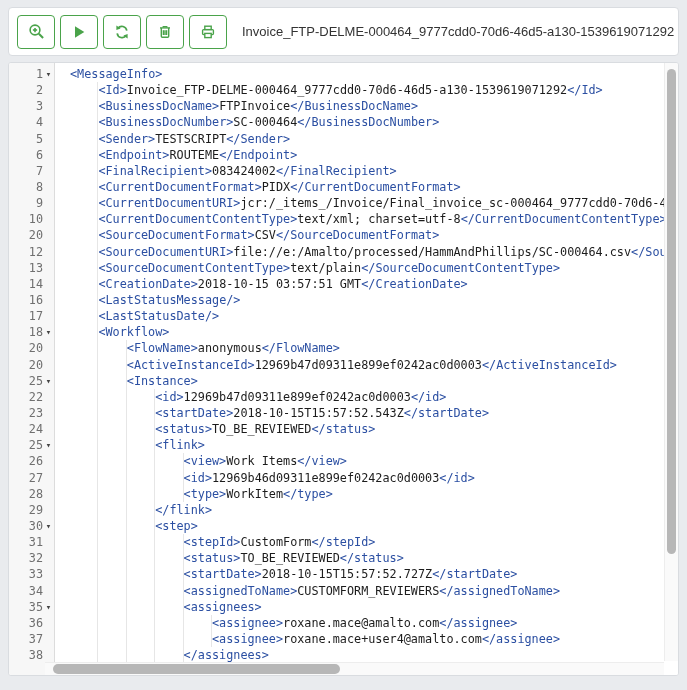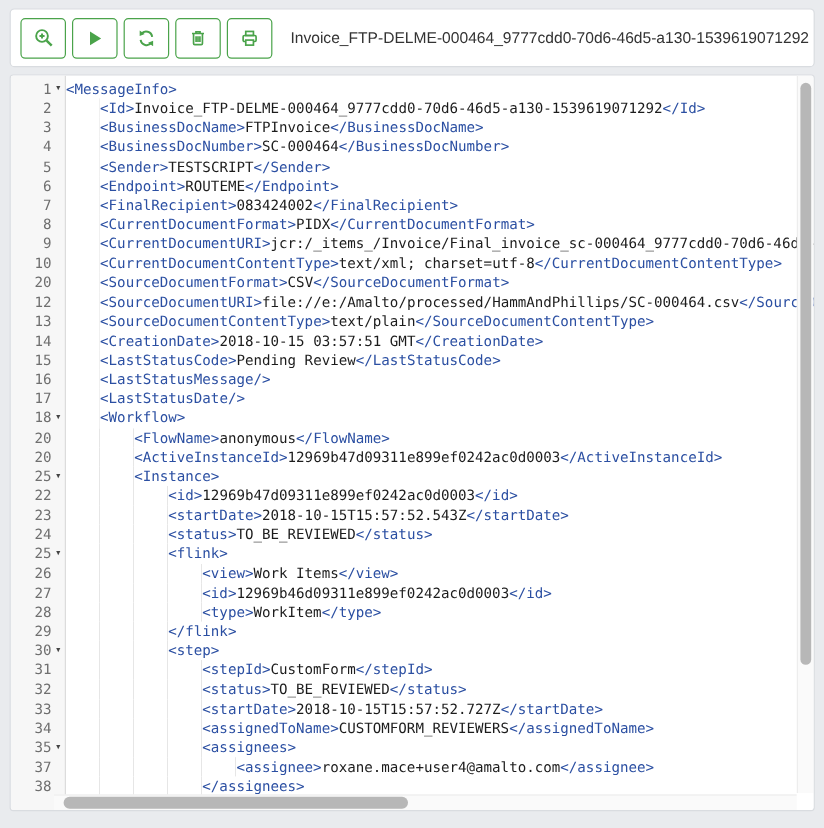--- a/index.html
+++ b/index.html
@@ -41,21 +41,21 @@
   }
   .line{display:flex;height:16.15px;white-space:pre;}
   .ln{
     display:inline-block;width:34px;text-align:right;color:#6f6f6f;
     flex:none;
   }
   .fd{
     display:inline-block;width:11px;text-align:center;color:#444;
     font-size:9px;line-height:16.15px;flex:none;cursor:pointer;
   }
-  .code{margin-left:1px;white-space:pre;flex:none;}
+  .code{margin-left:16px;white-space:pre;flex:none;}
   .gd{
     display:inline-block;height:16.15px;vertical-align:top;
     background-image:repeating-linear-gradient(90deg,
       transparent 0, transparent 27.4px, #e6e6e6 27.4px, #e6e6e6 28.4px);
   }
   .tag{color:#2b4fa2;}
   .txt{color:#1c1c1c;}
   
   .vtrack{
     position:absolute;top:0;right:0;width:14px;bottom:14px;
@@ -142,41 +142,41 @@
       <div class="line"><span class="ln">5</span><span class="fd"></span><span class="code"><span class="gd" style="width: 28.4px;"></span><span class="tag">&lt;Sender&gt;</span><span class="txt">TESTSCRIPT</span><span class="tag">&lt;/Sender&gt;</span></span></div>
       <div class="line"><span class="ln">6</span><span class="fd"></span><span class="code"><span class="gd" style="width: 28.4px;"></span><span class="tag">&lt;Endpoint&gt;</span><span class="txt">ROUTEME</span><span class="tag">&lt;/Endpoint&gt;</span></span></div>
       <div class="line"><span class="ln">7</span><span class="fd"></span><span class="code"><span class="gd" style="width: 28.4px;"></span><span class="tag">&lt;FinalRecipient&gt;</span><span class="txt">083424002</span><span class="tag">&lt;/FinalRecipient&gt;</span></span></div>
       <div class="line"><span class="ln">8</span><span class="fd"></span><span class="code"><span class="gd" style="width: 28.4px;"></span><span class="tag">&lt;CurrentDocumentFormat&gt;</span><span class="txt">PIDX</span><span class="tag">&lt;/CurrentDocumentFormat&gt;</span></span></div>
       <div class="line"><span class="ln">9</span><span class="fd"></span><span class="code"><span class="gd" style="width: 28.4px;"></span><span class="tag">&lt;CurrentDocumentURI&gt;</span><span class="txt">jcr:/_items_/Invoice/Final_invoice_sc-000464_9777cdd0-70d6-46d5-a130-1539619071292</span></span></div>
       <div class="line"><span class="ln">10</span><span class="fd"></span><span class="code"><span class="gd" style="width: 28.4px;"></span><span class="tag">&lt;CurrentDocumentContentType&gt;</span><span class="txt">text/xml; charset=utf-8</span><span class="tag">&lt;/CurrentDocumentContentType&gt;</span></span></div>
       <div class="line"><span class="ln">20</span><span class="fd"></span><span class="code"><span class="gd" style="width: 28.4px;"></span><span class="tag">&lt;SourceDocumentFormat&gt;</span><span class="txt">CSV</span><span class="tag">&lt;/SourceDocumentFormat&gt;</span></span></div>
       <div class="line"><span class="ln">12</span><span class="fd"></span><span class="code"><span class="gd" style="width: 28.4px;"></span><span class="tag">&lt;SourceDocumentURI&gt;</span><span class="txt">file://e:/Amalto/processed/HammAndPhillips/SC-000464.csv</span><span class="tag">&lt;/SourceDocumentURI&gt;</span></span></div>
       <div class="line"><span class="ln">13</span><span class="fd"></span><span class="code"><span class="gd" style="width: 28.4px;"></span><span class="tag">&lt;SourceDocumentContentType&gt;</span><span class="txt">text/plain</span><span class="tag">&lt;/SourceDocumentContentType&gt;</span></span></div>
       <div class="line"><span class="ln">14</span><span class="fd"></span><span class="code"><span class="gd" style="width: 28.4px;"></span><span class="tag">&lt;CreationDate&gt;</span><span class="txt">2018-10-15 03:57:51 GMT</span><span class="tag">&lt;/CreationDate&gt;</span></span></div>
-      <div class="line"><span class="ln">15</span><span class="fd"></span><span class="code"><span class="gd" style="width: 28.4px;"></span><span class="tag">&lt;LastStatusCode&gt;</span><span class="txt">Pending Review</span><span class="tag">&lt;/LastStatusCode&gt;</span></span></div>
       <div class="line"><span class="ln">16</span><span class="fd"></span><span class="code"><span class="gd" style="width: 28.4px;"></span><span class="tag">&lt;LastStatusMessage/&gt;</span></span></div>
       <div class="line"><span class="ln">17</span><span class="fd"></span><span class="code"><span class="gd" style="width: 28.4px;"></span><span class="tag">&lt;LastStatusDate/&gt;</span></span></div>
       <div class="line"><span class="ln">18</span><span class="fd">▾</span><span class="code"><span class="gd" style="width: 28.4px;"></span><span class="tag">&lt;Workflow&gt;</span></span></div>
       <div class="line"><span class="ln">20</span><span class="fd"></span><span class="code"><span class="gd" style="width: 56.8px;"></span><span class="tag">&lt;FlowName&gt;</span><span class="txt">anonymous</span><span class="tag">&lt;/FlowName&gt;</span></span></div>
       <div class="line"><span class="ln">20</span><span class="fd"></span><span class="code"><span class="gd" style="width: 56.8px;"></span><span class="tag">&lt;ActiveInstanceId&gt;</span><span class="txt">12969b47d09311e899ef0242ac0d0003</span><span class="tag">&lt;/ActiveInstanceId&gt;</span></span></div>
       <div class="line"><span class="ln">25</span><span class="fd">▾</span><span class="code"><span class="gd" style="width: 56.8px;"></span><span class="tag">&lt;Instance&gt;</span></span></div>
       <div class="line"><span class="ln">22</span><span class="fd"></span><span class="code"><span class="gd" style="width: 85.2px;"></span><span class="tag">&lt;id&gt;</span><span class="txt">12969b47d09311e899ef0242ac0d0003</span><span class="tag">&lt;/id&gt;</span></span></div>
       <div class="line"><span class="ln">23</span><span class="fd"></span><span class="code"><span class="gd" style="width: 85.2px;"></span><span class="tag">&lt;startDate&gt;</span><span class="txt">2018-10-15T15:57:52.543Z</span><span class="tag">&lt;/startDate&gt;</span></span></div>
       <div class="line"><span class="ln">24</span><span class="fd"></span><span class="code"><span class="gd" style="width: 85.2px;"></span><span class="tag">&lt;status&gt;</span><span class="txt">TO_BE_REVIEWED</span><span class="tag">&lt;/status&gt;</span></span></div>
       <div class="line"><span class="ln">25</span><span class="fd">▾</span><span class="code"><span class="gd" style="width: 85.2px;"></span><span class="tag">&lt;flink&gt;</span></span></div>
       <div class="line"><span class="ln">26</span><span class="fd"></span><span class="code"><span class="gd" style="width: 113.6px;"></span><span class="tag">&lt;view&gt;</span><span class="txt">Work Items</span><span class="tag">&lt;/view&gt;</span></span></div>
       <div class="line"><span class="ln">27</span><span class="fd"></span><span class="code"><span class="gd" style="width: 113.6px;"></span><span class="tag">&lt;id&gt;</span><span class="txt">12969b46d09311e899ef0242ac0d0003</span><span class="tag">&lt;/id&gt;</span></span></div>
       <div class="line"><span class="ln">28</span><span class="fd"></span><span class="code"><span class="gd" style="width: 113.6px;"></span><span class="tag">&lt;type&gt;</span><span class="txt">WorkItem</span><span class="tag">&lt;/type&gt;</span></span></div>
       <div class="line"><span class="ln">29</span><span class="fd"></span><span class="code"><span class="gd" style="width: 85.2px;"></span><span class="tag">&lt;/flink&gt;</span></span></div>
       <div class="line"><span class="ln">30</span><span class="fd">▾</span><span class="code"><span class="gd" style="width: 85.2px;"></span><span class="tag">&lt;step&gt;</span></span></div>
       <div class="line"><span class="ln">31</span><span class="fd"></span><span class="code"><span class="gd" style="width: 113.6px;"></span><span class="tag">&lt;stepId&gt;</span><span class="txt">CustomForm</span><span class="tag">&lt;/stepId&gt;</span></span></div>
       <div class="line"><span class="ln">32</span><span class="fd"></span><span class="code"><span class="gd" style="width: 113.6px;"></span><span class="tag">&lt;status&gt;</span><span class="txt">TO_BE_REVIEWED</span><span class="tag">&lt;/status&gt;</span></span></div>
       <div class="line"><span class="ln">33</span><span class="fd"></span><span class="code"><span class="gd" style="width: 113.6px;"></span><span class="tag">&lt;startDate&gt;</span><span class="txt">2018-10-15T15:57:52.727Z</span><span class="tag">&lt;/startDate&gt;</span></span></div>
       <div class="line"><span class="ln">34</span><span class="fd"></span><span class="code"><span class="gd" style="width: 113.6px;"></span><span class="tag">&lt;assignedToName&gt;</span><span class="txt">CUSTOMFORM_REVIEWERS</span><span class="tag">&lt;/assignedToName&gt;</span></span></div>
       <div class="line"><span class="ln">35</span><span class="fd">▾</span><span class="code"><span class="gd" style="width: 113.6px;"></span><span class="tag">&lt;assignees&gt;</span></span></div>
+      <div class="line"><span class="ln">36</span><span class="fd"></span><span class="code"><span class="gd" style="width: 142px;"></span><span class="tag">&lt;assignee&gt;</span><span class="txt">roxane.mace@amalto.com</span><span class="tag">&lt;/assignee&gt;</span></span></div>
       <div class="line"><span class="ln">37</span><span class="fd"></span><span class="code"><span class="gd" style="width: 142px;"></span><span class="tag">&lt;assignee&gt;</span><span class="txt">roxane.mace+user4@amalto.com</span><span class="tag">&lt;/assignee&gt;</span></span></div>
       <div class="line"><span class="ln">38</span><span class="fd"></span><span class="code"><span class="gd" style="width: 113.6px;"></span><span class="tag">&lt;/assignees&gt;</span></span></div>
     </div>
 
   <div class="vtrack">
     <div class="vthumb"></div>
   </div>
   <div class="htrack">
     <div class="hthumb"></div>
   </div>

